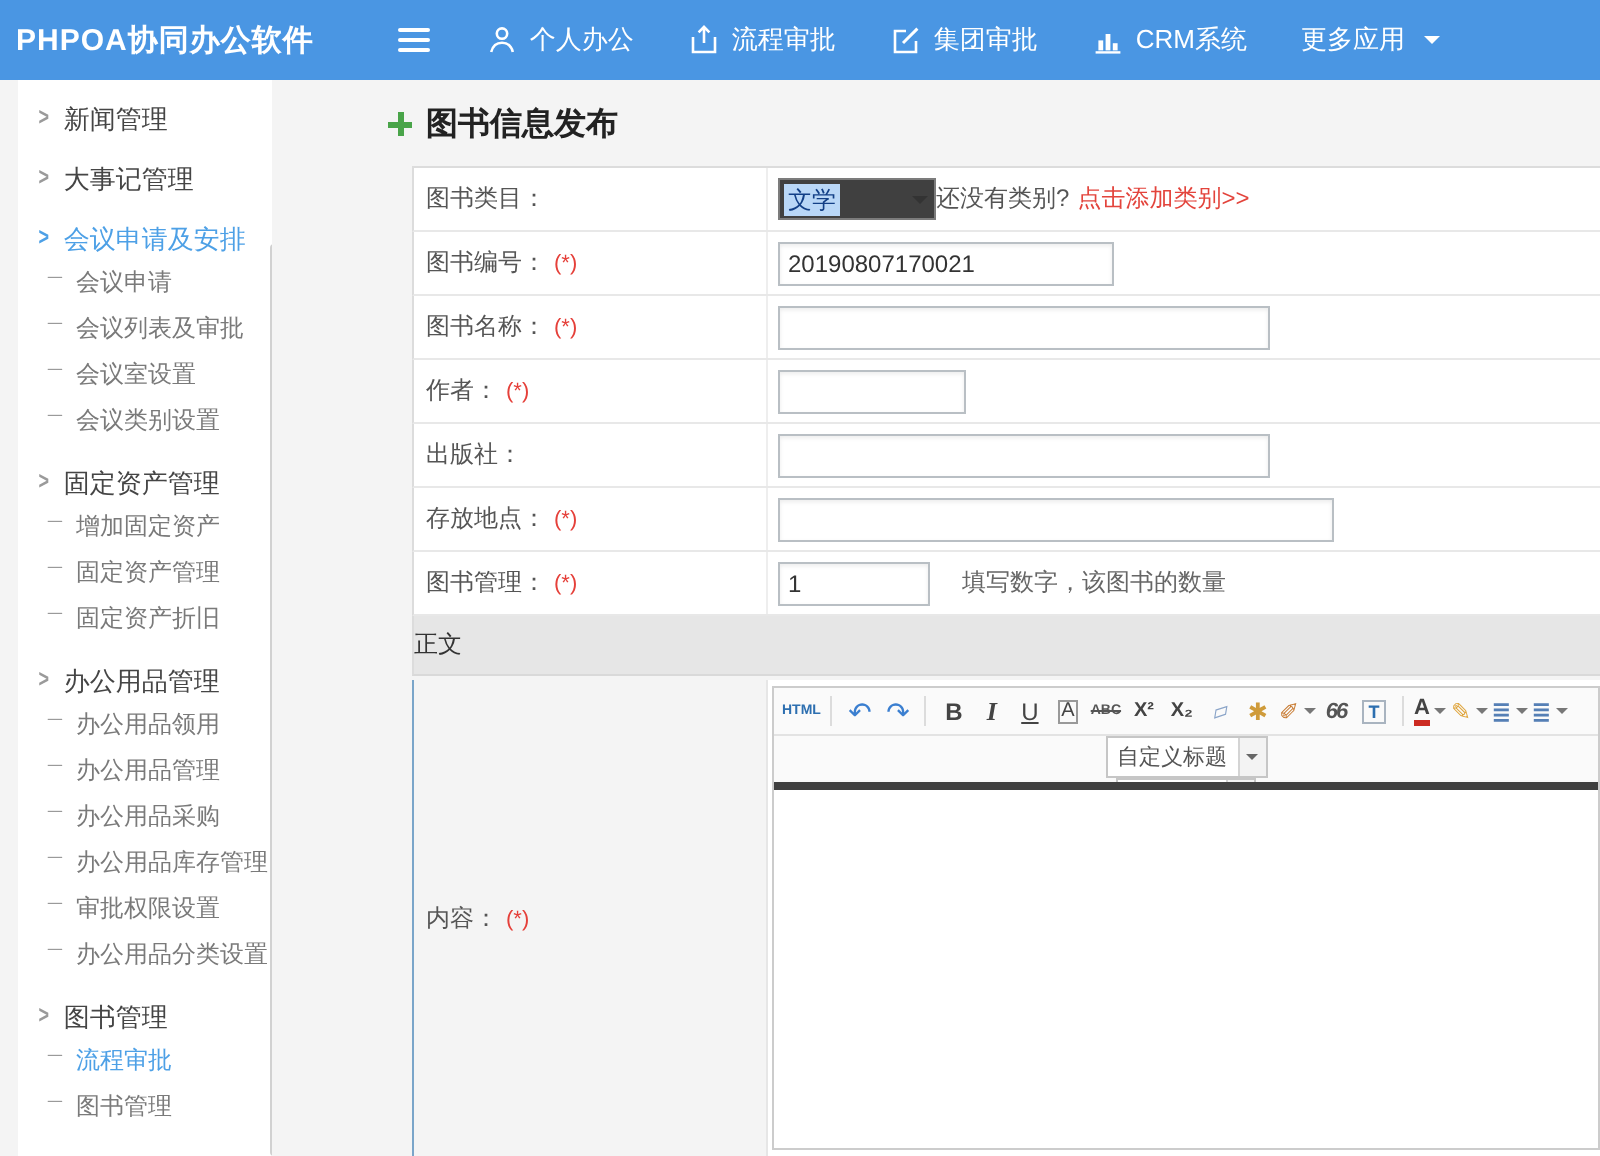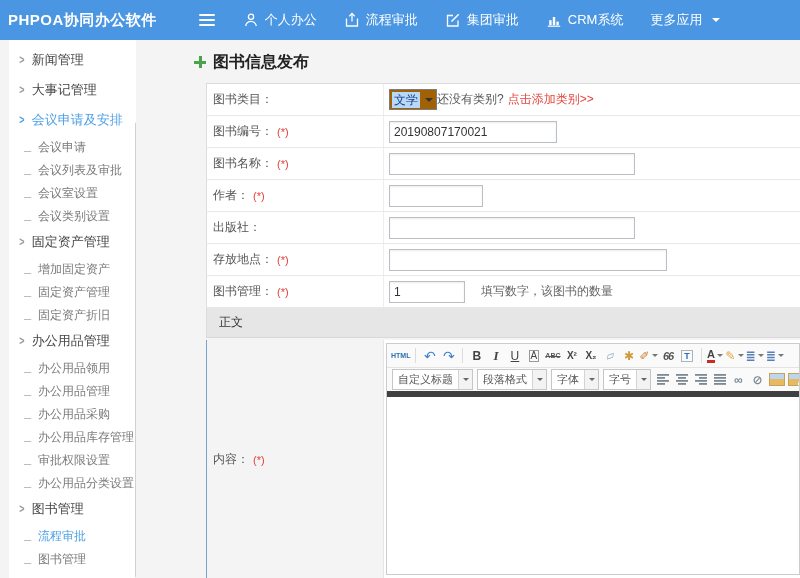--- a/index.html
+++ b/index.html
@@ -13,54 +13,54 @@
   .nav{display:flex;align-items:center;margin-left:28px;gap:27px;}
   .nav-item{display:flex;align-items:center;gap:6px;font-size:13px;cursor:pointer;white-space:nowrap;}
   .nav-ico{width:16px;height:16px;display:inline-flex;}
   .nav-ico svg{width:16px;height:16px;}
   .caret-down{width:0;height:0;border:4px solid transparent;border-top-color:#fff;margin-left:4px;margin-top:3px;}
   
   .sidebar{position:absolute;top:40px;left:9px;width:135px;bottom:0;background:#fff;border-right:1px solid #e4e4e4;padding-top:3px;box-sizing:border-box;overflow:hidden;}
   .s-group-h{height:27px;margin-top:3px;display:flex;align-items:center;padding-left:10px;font-size:13px;color:#454545;cursor:pointer;white-space:nowrap;}
   .chev{font-size:10px;color:#9a9a9a;margin-right:7px;display:inline-block;transform:scale(.9,1.25);font-weight:bold;}
   .chev::before{content:">";}
-  .s-child{height:23px;display:flex;align-items:flex-end;padding-left:14px;font-size:12px;color:#7a7a7a;cursor:pointer;white-space:nowrap;}
+  .s-child{height:23px;display:flex;align-items:flex-start;padding-left:14px;font-size:12px;color:#7a7a7a;cursor:pointer;white-space:nowrap;}
   .s-child::before{content:"—";font-size:9px;color:#9a9a9a;margin-right:6px;transform:scaleX(.8);}
   .s-active{color:#4da0e6 !important;}
   .s-active .chev{color:#4da0e6;}
   .scroll-thumb{position:absolute;right:4px;top:82px;bottom:0;width:4px;background:#d1d1d1;border-radius:2px;}
   
   .content{position:absolute;left:136px;top:40px;right:0;bottom:0;background:#f4f4f4;overflow:hidden;}
   .page-head{display:flex;align-items:center;height:20px;margin:12px 0 0 58px;}
   .plus{width:12px;height:12px;position:relative;display:inline-block;}
   .plus::before{content:"";position:absolute;left:4.5px;top:0;width:3px;height:12px;background:#49a449;}
   .plus::after{content:"";position:absolute;top:4.5px;left:0;height:3px;width:12px;background:#49a449;}
   .page-title{font-size:16px;font-weight:bold;color:#222;margin-left:7px;}
   
   .form{margin:11px 0 0 70px;border-top:1px solid #dcdcdc;}
   .frow,.band,.crow{border-left:1px solid #dcdcdc;background:#fff;box-sizing:border-box;}
   .frow{display:flex;height:32px;border-bottom:1px solid #e8e8e8;align-items:stretch;}
   .fl{width:177px;flex:0 0 177px;display:flex;align-items:center;padding-left:6px;font-size:12px;color:#555;border-right:1px solid #eee;box-sizing:border-box;white-space:nowrap;}
   .req{color:#e5403a;margin-left:4px;font-size:11px;}
   .ff{flex:1;display:flex;align-items:center;padding-left:5px;font-size:12px;color:#333;min-width:0;}
   input.txt{height:18px;border:1px solid #b9bfc4;box-shadow:inset 0 1px 2px rgba(0,0,0,.08);font-size:12px;padding:1px 4px;color:#333;font-family:inherit;background:#fff;}
-  .sel{display:inline-flex;align-items:center;height:19px;border:1px solid #7c7c7c;background:#a16207;padding:0 3px 0 2px;cursor:pointer;}
+  .sel{display:inline-flex;align-items:center;height:19px;border:1px solid #7c7c7c;background:#404040;padding:0 3px 0 2px;cursor:pointer;gap:31px;}
   .sel .v{background:#b9d7f7;color:#123f86;font-size:12px;padding:0 2px;line-height:16px;}
   .sel .car{width:0;height:0;border:4px solid transparent;border-top-color:#333;margin-left:5px;margin-top:4px;}
   .hint{color:#555;font-size:12px;margin-left:0;white-space:nowrap;}
   .hint2{margin-left:16px;color:#666;}
   .hint-link{color:#e3443c;font-size:12px;margin-left:4px;cursor:pointer;white-space:nowrap;}
-  .band{height:30px;display:flex;align-items:center;padding-left:12px;font-size:12px;color:#333;background:#e6e6e6;border-bottom:1px solid #d9d9d9;}
+  .band{height:30px;display:flex;align-items:center;font-size:12px;color:#333;background:#e6e6e6;border-bottom:1px solid #d9d9d9;}
   .crow{display:flex;margin-top:2px;height:239px;border-left-color:#7aa5c9;align-items:stretch;}
   .crow .fl{background:#f4f4f4;border-right:1px solid #e6e6e6;}
   .crow .ff{display:block;padding:3px 0 0 2px;}
   
   .editor{border:1px solid #cccccc;background:#fff;height:232px;display:flex;flex-direction:column;box-sizing:border-box;}
   .tb-row{display:flex;align-items:center;height:23px;flex:0 0 23px;background:#fafafa;padding:0 3px;white-space:nowrap;overflow:hidden;border-bottom:1px solid #e3e3e3;}
-  .tb-row.tb2{border-bottom:6px solid #404040;}
+  .tb-row.tb2{border-bottom:4px solid #404040;flex-direction:column;}
   .ed-body{flex:1;background:#fff;outline:none;}
   .tbtn{min-width:17px;height:18px;display:inline-flex;align-items:center;justify-content:center;margin:0 1px;font-size:12px;color:#444;cursor:pointer;border-radius:2px;flex:0 0 auto;}
   .tsep{width:1px;height:15px;background:#dcdcdc;margin:0 4px;flex:0 0 auto;}
   .caret-sm{width:0;height:0;border:3px solid transparent;border-top-color:#777;margin-left:2px;margin-top:3px;}
   .t-html .g{font-size:7px;font-weight:bold;color:#2d6fb0;}
   .t-blue .g{color:#3b7fd0;font-size:14px;line-height:14px;}
   .t-b .g{font-weight:bold;font-size:12px;}
   .t-i .g{font-style:italic;font-family:"Liberation Serif",serif;font-weight:bold;font-size:13px;}
   .t-u .g{text-decoration:underline;font-size:12px;}
   .t-box .g{box-shadow:inset 0 0 0 1px #999;padding:0 2px;font-size:10px;line-height:12px;}

